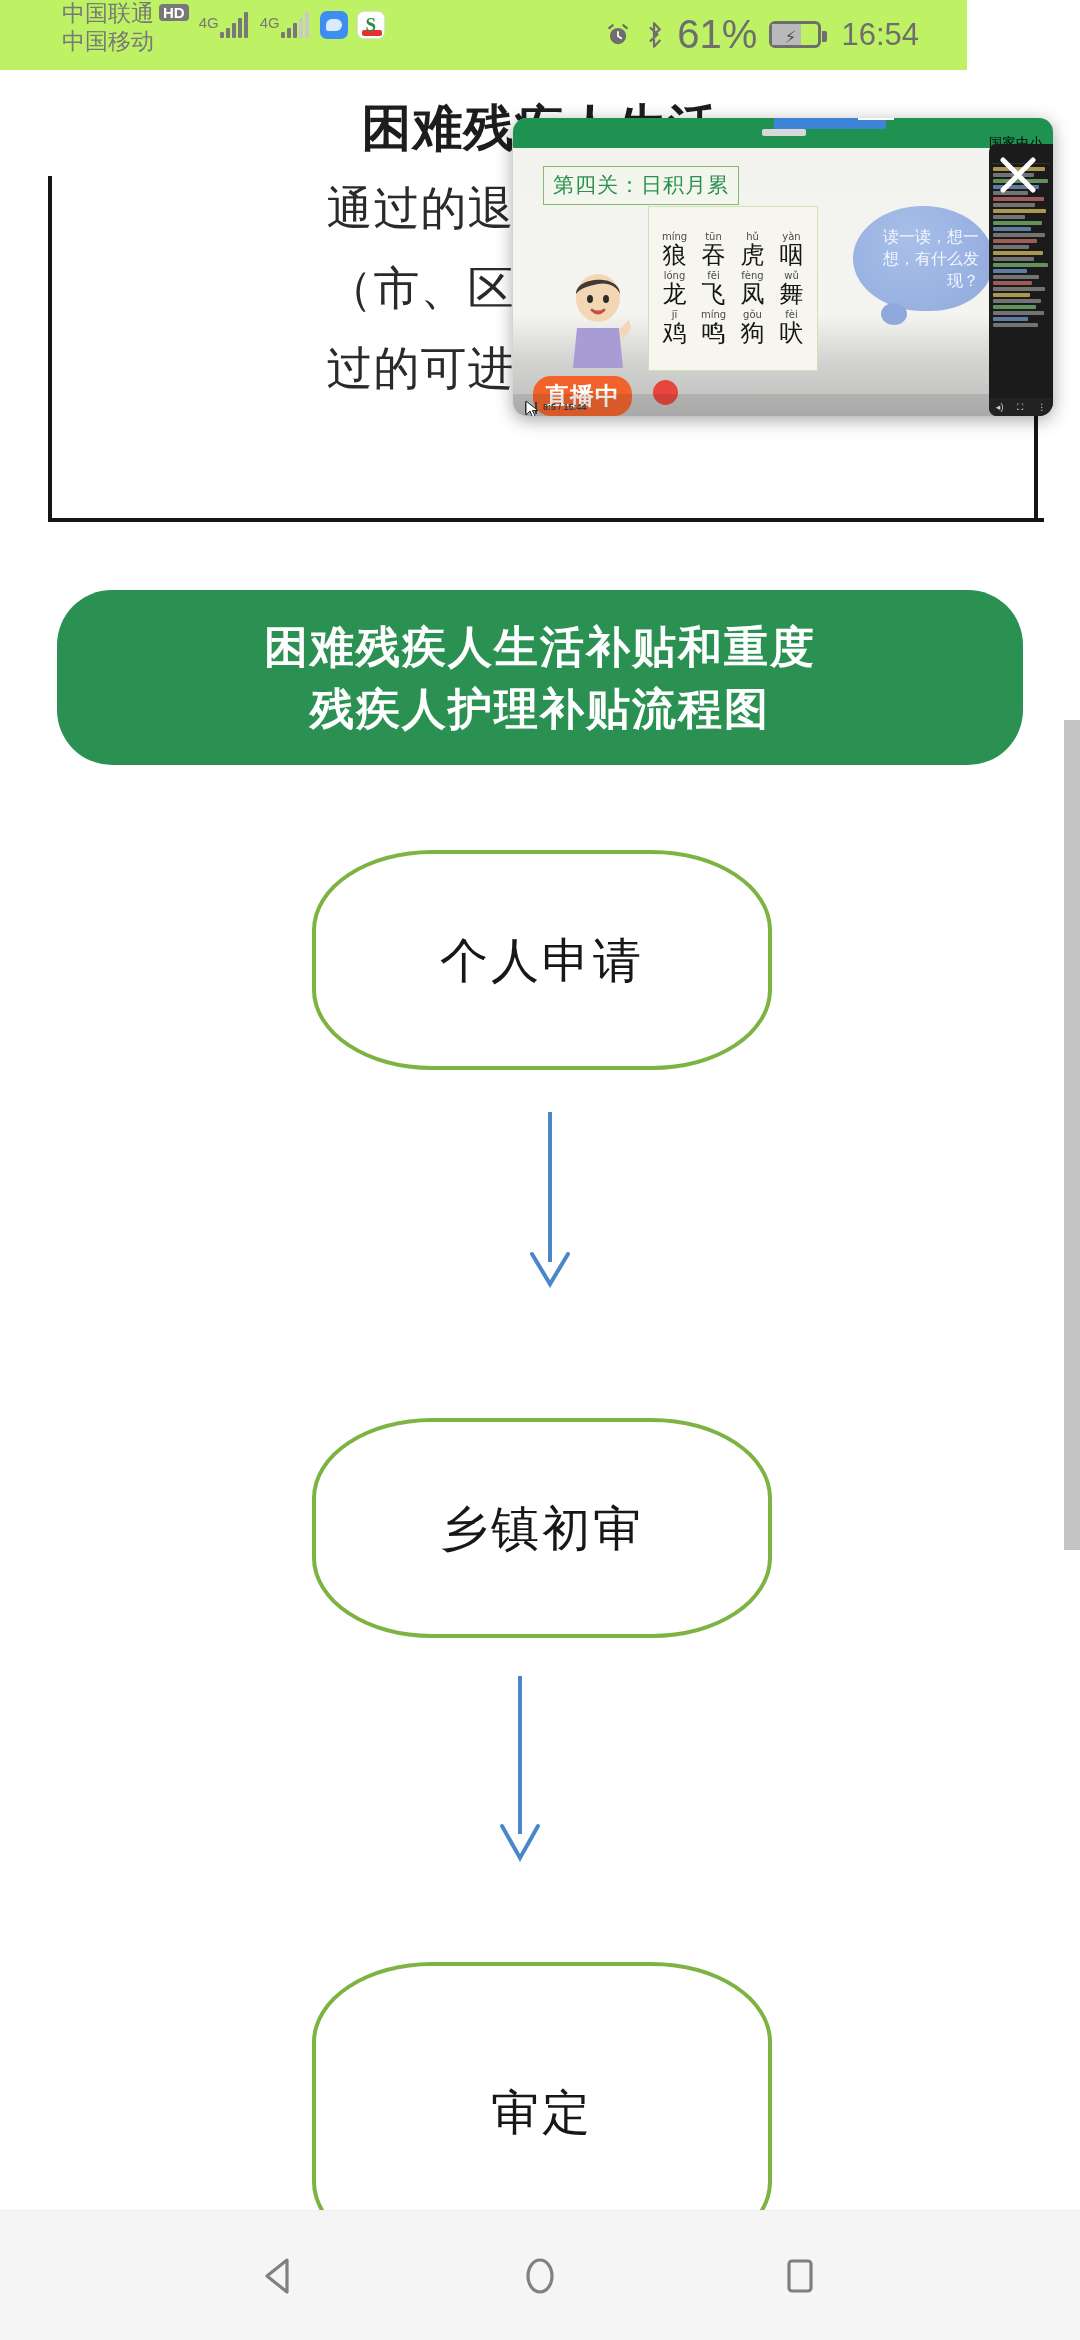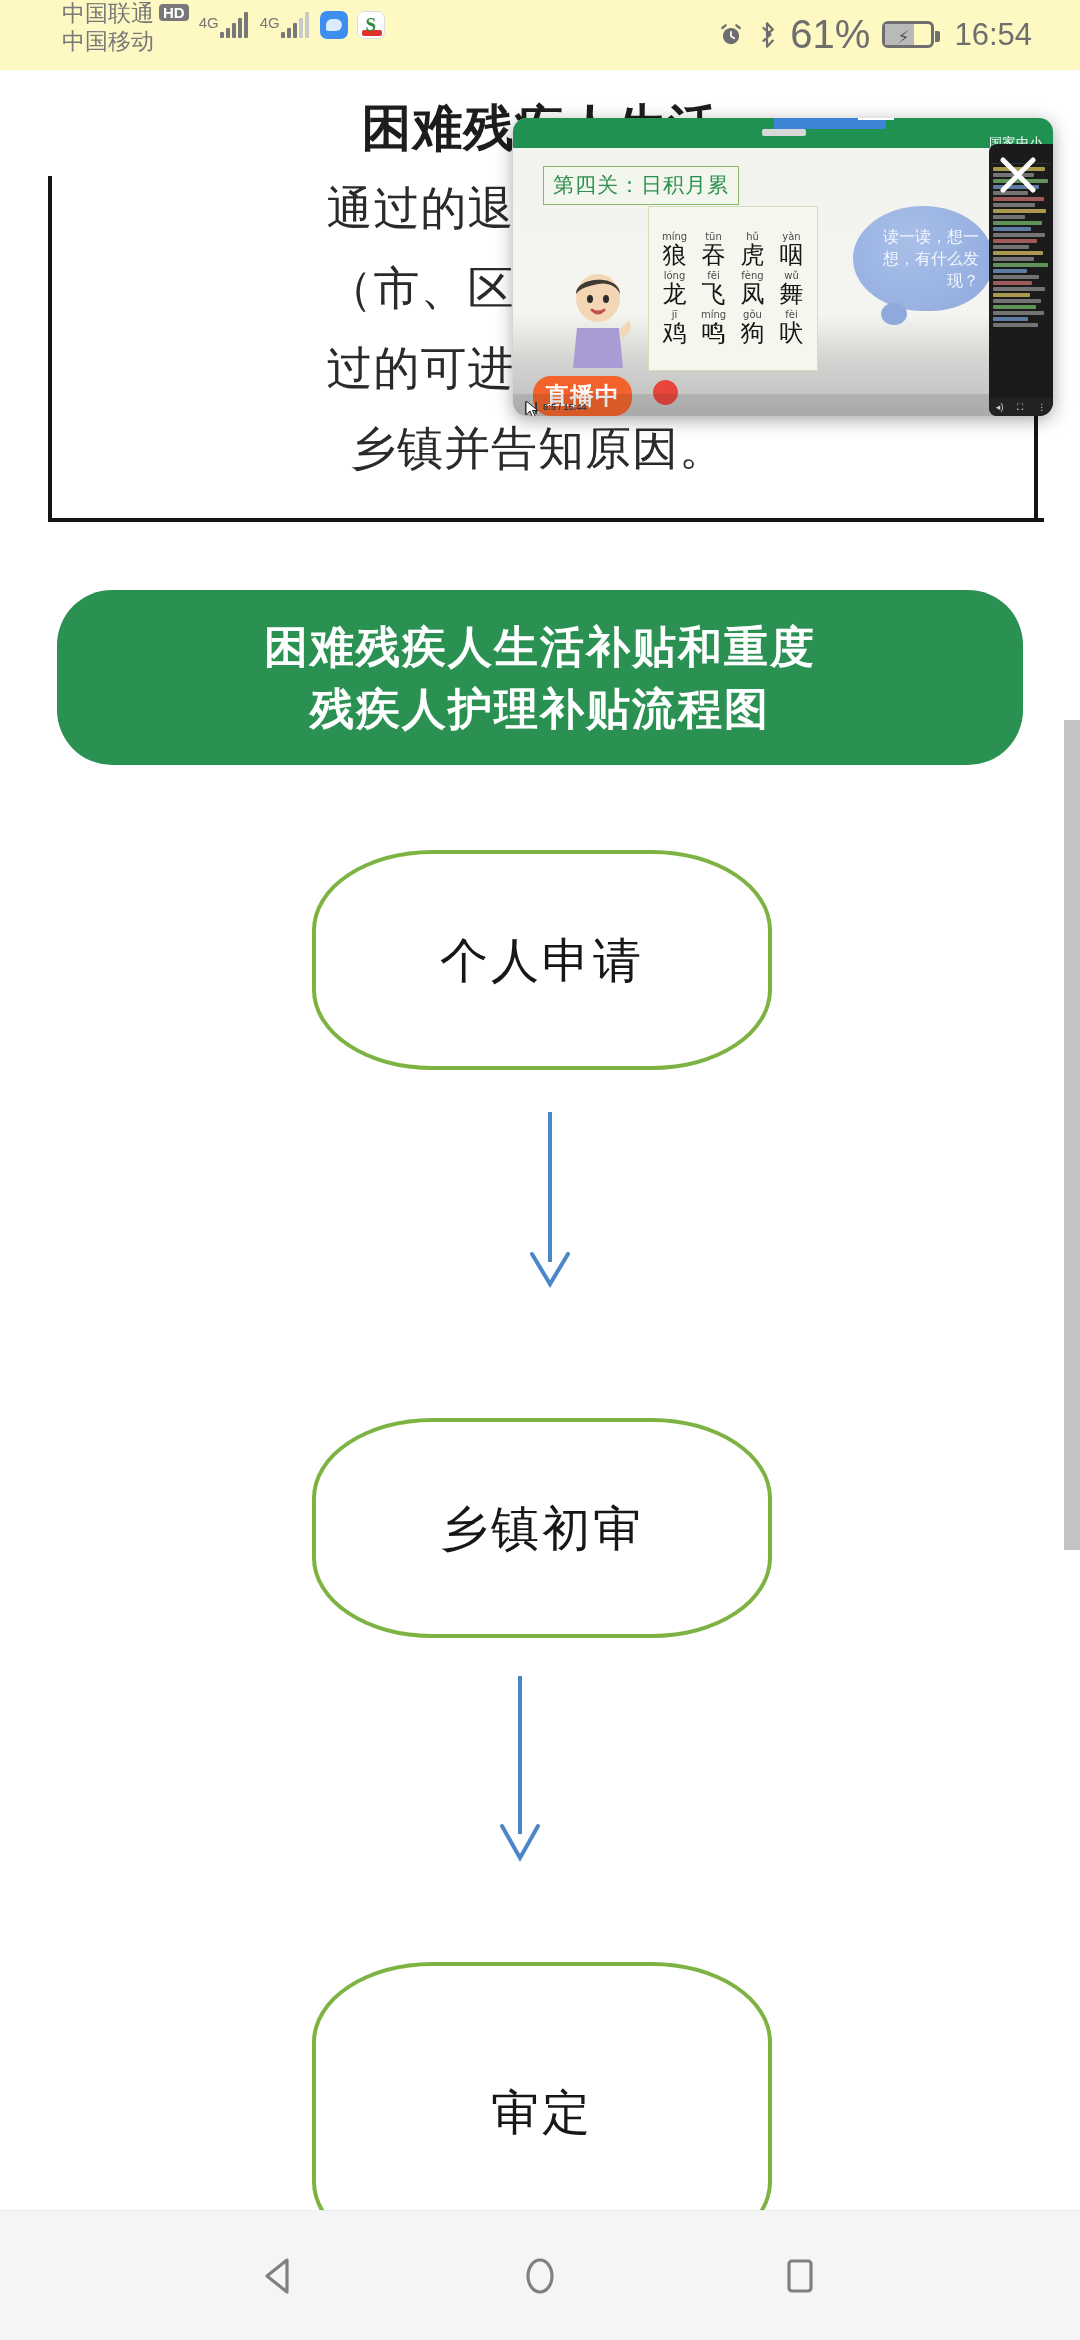--- a/index.html
+++ b/index.html
@@ -6,22 +6,22 @@
   html,body {
     width:1080px; height:2340px;
     background:#ffffff;
     font-family:"Liberation Sans","DejaVu Sans",sans-serif;
     overflow:hidden;
   }
   #root { position:relative; width:1080px; height:2340px; background:#fff; }
 
   
   .statusbar{
-    position:absolute; top:0; left:0; width:1080px; height:70px;
-    background:#fef9c3; color:#6b6b6b;
+    position:absolute; top:0; left:0; width:967px; height:70px;
+    background:#bef264; color:#6b6b6b;
   }
   .sb-left{ position:absolute; left:62px; top:2px; display:flex; align-items:flex-start; }
   .carriers{ display:flex; flex-direction:column; line-height:1.0; }
   .carrier{ font-size:23px; color:#787878; letter-spacing:0px; }
   .carrier2{ margin-top:5px; }
   .hd-badge{
     display:inline-block; font-size:15px; font-weight:bold; color:#fff; background:#787878;
     border-radius:4px; padding:1px 4px; margin-left:5px; vertical-align:3px; letter-spacing:0;
   }
   .sig-group{ display:flex; align-items:flex-end; margin-left:10px; margin-top:10px; }
@@ -116,21 +116,21 @@
   
   .float-win{
     position:absolute; left:513px; top:118px; width:540px; height:298px;
     border-radius:14px; overflow:hidden; background:#efefef;
     box-shadow:0 4px 18px rgba(0,0,0,.35);
   }
   .fw-topbar{ position:absolute; left:0; top:0; width:540px; height:30px; background:#1f9150; }
   .fw-tab{ position:absolute; left:261px; top:-14px; width:112px; height:25px; background:#3d83d6; }
   .fw-tab-line{ position:absolute; left:345px; top:0px; width:36px; height:2px; background:#fff; }
   .fw-brand{
-    position:absolute; right:10px; top:16px; font-size:13px; color:#ffffff; letter-spacing:.5px;
+    position:absolute; right:10px; top:16px; font-size:13px; color:#000000; letter-spacing:.5px;
   }
   .fw-minibar{
     position:absolute; left:249px; top:11px; width:44px; height:7px; background:#d8d8d8; border-radius:2px;
     font-size:5px; color:#555; text-align:center; line-height:7px; overflow:hidden;
   }
   .fw-logo{
     position:absolute; left:22px; top:32px; width:28px; height:24px; color:#2e8f52;
   }
   .fw-body{
     position:absolute; left:0; top:30px; width:540px; height:268px;
@@ -269,21 +269,20 @@
 
   <div class="doc">
 
     <div class="doc-title">困难残疾人生活</div>
 
     <div class="para-box"></div>
     <div class="para">
       <div>通过的退回乡镇并告</div>
       <div>（市、区）民政核实</div>
       <div>过的可进行补贴发放</div>
-      <div>乡镇并告知原因。</div>
     </div>
     <div class="para-underline"></div>
 
     <div class="banner">
       <div>困难残疾人生活补贴和重度</div>
       <div>残疾人护理补贴流程图</div>
     </div>
 
     <div class="flow">
 

